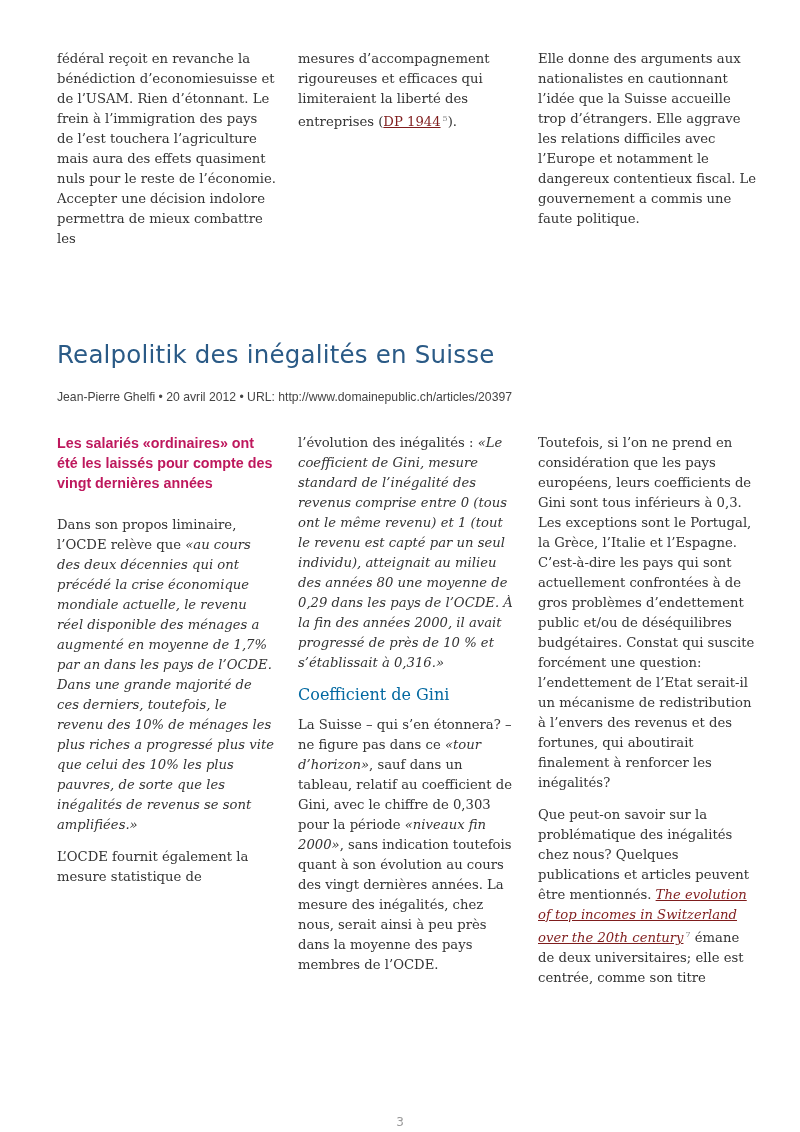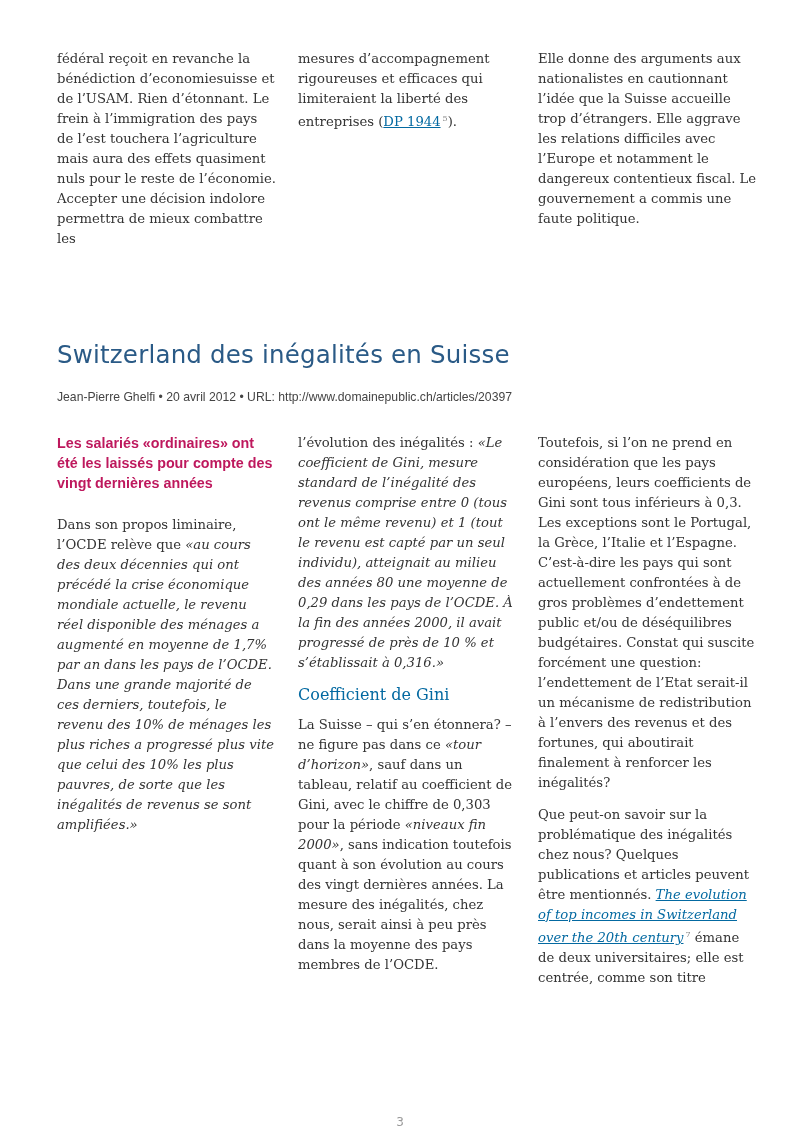--- a/index.html
+++ b/index.html
@@ -9,43 +9,44 @@
   .c1 { left: 57px; }
   .c2 { left: 298px; }
   .c3 { left: 538px; }
   .top { top: 49px; }
   .bottom { top: 433px; }
   .title { position: absolute; left: 57px; top: 340px; font-family: "DejaVu Sans", "Liberation Sans", sans-serif; font-size: 24.5px; color: #2a5a86; letter-spacing: 0.2px; margin: 0; font-weight: normal; }
   .meta { position: absolute; left: 57px; top: 390px; font-family: "Liberation Sans", sans-serif; font-size: 12.2px; color: #444; }
   .lead { font-family: "Liberation Sans", sans-serif; font-weight: bold; font-size: 14.3px; line-height: 20px; color: #be185d; margin: 0 0 22px 0 !important; }
   .sub { font-weight: normal; color: #0369a1; margin: 2px 0 10px 0 !important; font-size: 16px; }
   .it { font-style: italic; }
-  a { color: #0369a1; text-decoration: underline; margin-top: 24px; }
+  a { color: #7f1d1d; text-decoration: underline; margin-top: 24px; }
   .fn { font-size: 8px; vertical-align: super; color: #888; margin-left: 2px; }
   .pagenum { position: absolute; left: 0; width: 800px; top: 1115px; text-align: center; font-family: "DejaVu Sans", sans-serif; font-size: 12px; color: #999; }
 </style>
 </head>
 <body>
 
 <div class="col c1 top">
   <p>fédéral reçoit en revanche la bénédiction d’economiesuisse et de l’USAM. Rien d’étonnant. Le frein à l’immigration des pays de l’est touchera l’agriculture mais aura des effets quasiment nuls pour le reste de l’économie. Accepter une décision indolore permettra de mieux combattre les</p>
 </div>
 <div class="col c2 top">
   <p><span>mesures d’accompagnement rigoureuses et efficaces qui limiteraient la liberté des entreprises (</span><a>DP 1944</a><span class="fn">5</span><span>).</span></p>
 </div>
 <div class="col c3 top">
   <p>Elle donne des arguments aux nationalistes en cautionnant l’idée que la Suisse accueille trop d’étrangers. Elle aggrave les relations difficiles avec l’Europe et notamment le dangereux contentieux fiscal. Le gouvernement a commis une faute politique.</p>
 </div>
 
-<h1 class="title">Switzerland des inégalités en Suisse</h1>
+<h1 class="title">Realpolitik des inégalités en Suisse</h1>
 <div class="meta">Jean-Pierre Ghelfi • 20 avril 2012 • URL: http://www.domainepublic.ch/articles/20397</div>
 
 <div class="col c1 bottom">
   <p class="lead">Les salariés «ordinaires» ont été les laissés pour compte des vingt dernières années</p>
   <p><span>Dans son propos liminaire, l’OCDE relève que </span><span class="it">«au cours des deux décennies qui ont précédé la crise économique mondiale actuelle, le revenu réel disponible des ménages a augmenté en moyenne de 1,7% par an dans les pays de l’OCDE. Dans une grande majorité de ces derniers, toutefois, le revenu des 10% de ménages les plus riches a progressé plus vite que celui des 10% les plus pauvres, de sorte que les inégalités de revenus se sont amplifiées.»</span></p>
+  <p>L’OCDE fournit également la mesure statistique de</p>
 </div>
 
 <div class="col c2 bottom">
   <p><span>l’évolution des inégalités : </span><span class="it">«Le coefficient de Gini, mesure standard de l’inégalité des revenus comprise entre 0 (tous ont le même revenu) et 1 (tout le revenu est capté par un seul individu), atteignait au milieu des années 80 une moyenne de 0,29 dans les pays de l’OCDE. À la fin des années 2000, il avait progressé de près de 10 % et s’établissait à 0,316.»</span></p>
   <p class="sub">Coefficient de Gini</p>
   <p><span>La Suisse – qui s’en étonnera? – ne figure pas dans ce </span><span class="it">«tour d’horizon»</span><span>, sauf dans un tableau, relatif au coefficient de Gini, avec le chiffre de 0,303 pour la période </span><span class="it">«niveaux fin 2000»</span><span>, sans indication toutefois quant à son évolution au cours des vingt dernières années. La mesure des inégalités, chez nous, serait ainsi à peu près dans la moyenne des pays membres de l’OCDE.</span></p>
 </div>
 
 <div class="col c3 bottom">
   <p>Toutefois, si l’on ne prend en considération que les pays européens, leurs coefficients de Gini sont tous inférieurs à 0,3. Les exceptions sont le Portugal, la Grèce, l’Italie et l’Espagne. C’est-à-dire les pays qui sont actuellement confrontées à de gros problèmes d’endettement public et/ou de déséquilibres budgétaires. Constat qui suscite forcément une question: l’endettement de l’Etat serait-il un mécanisme de redistribution à l’envers des revenus et des fortunes, qui aboutirait finalement à renforcer les inégalités?</p>

